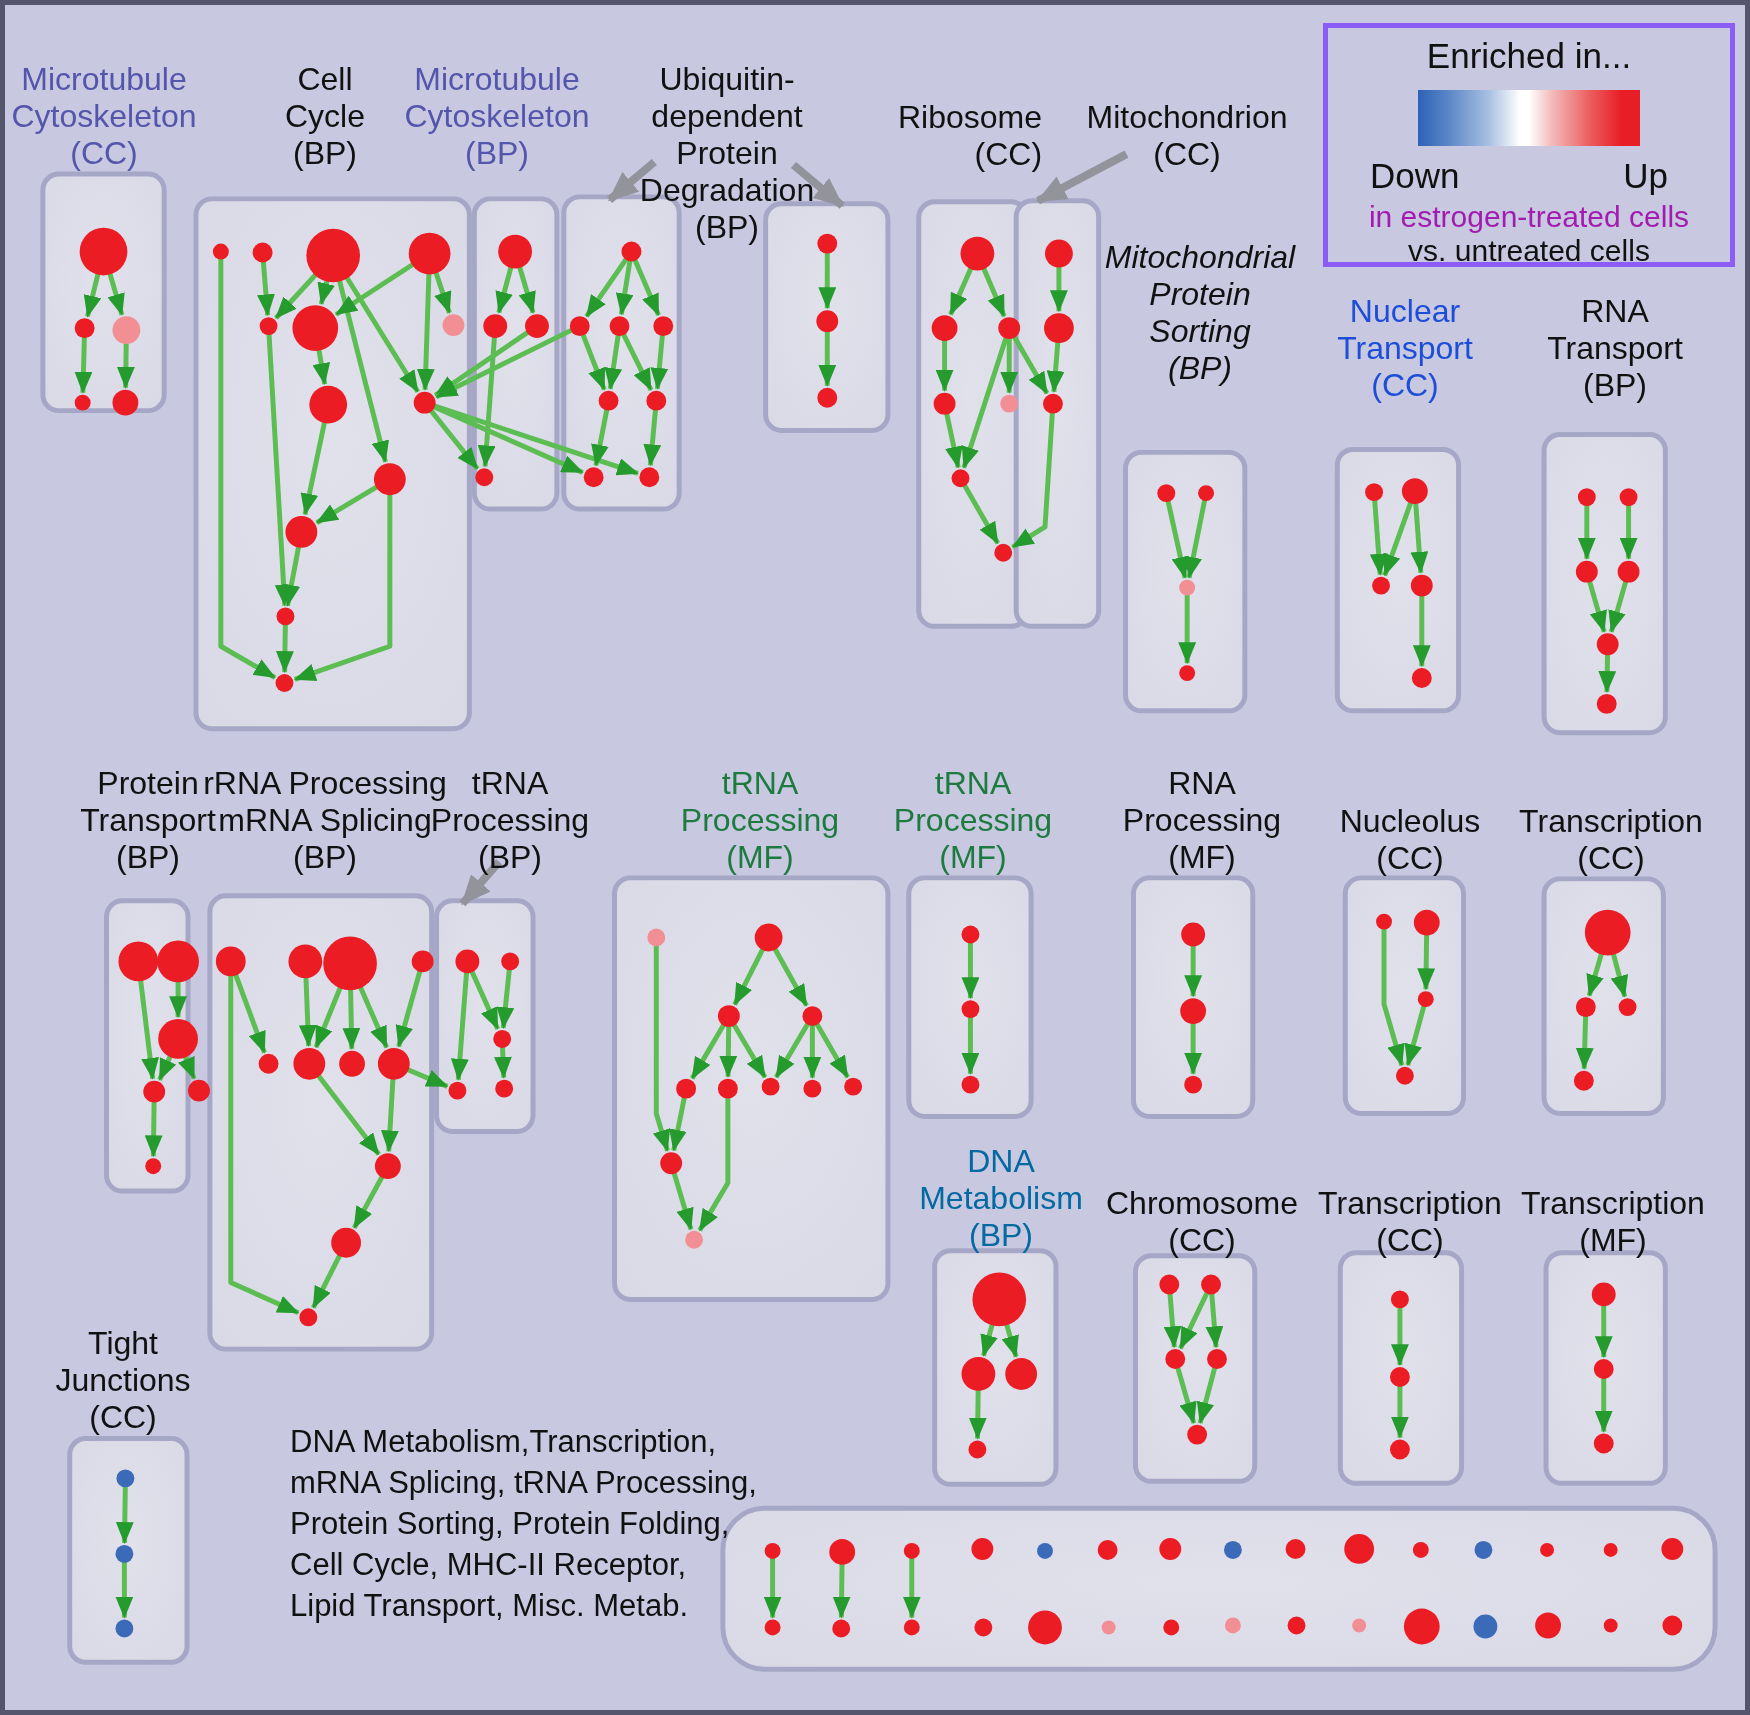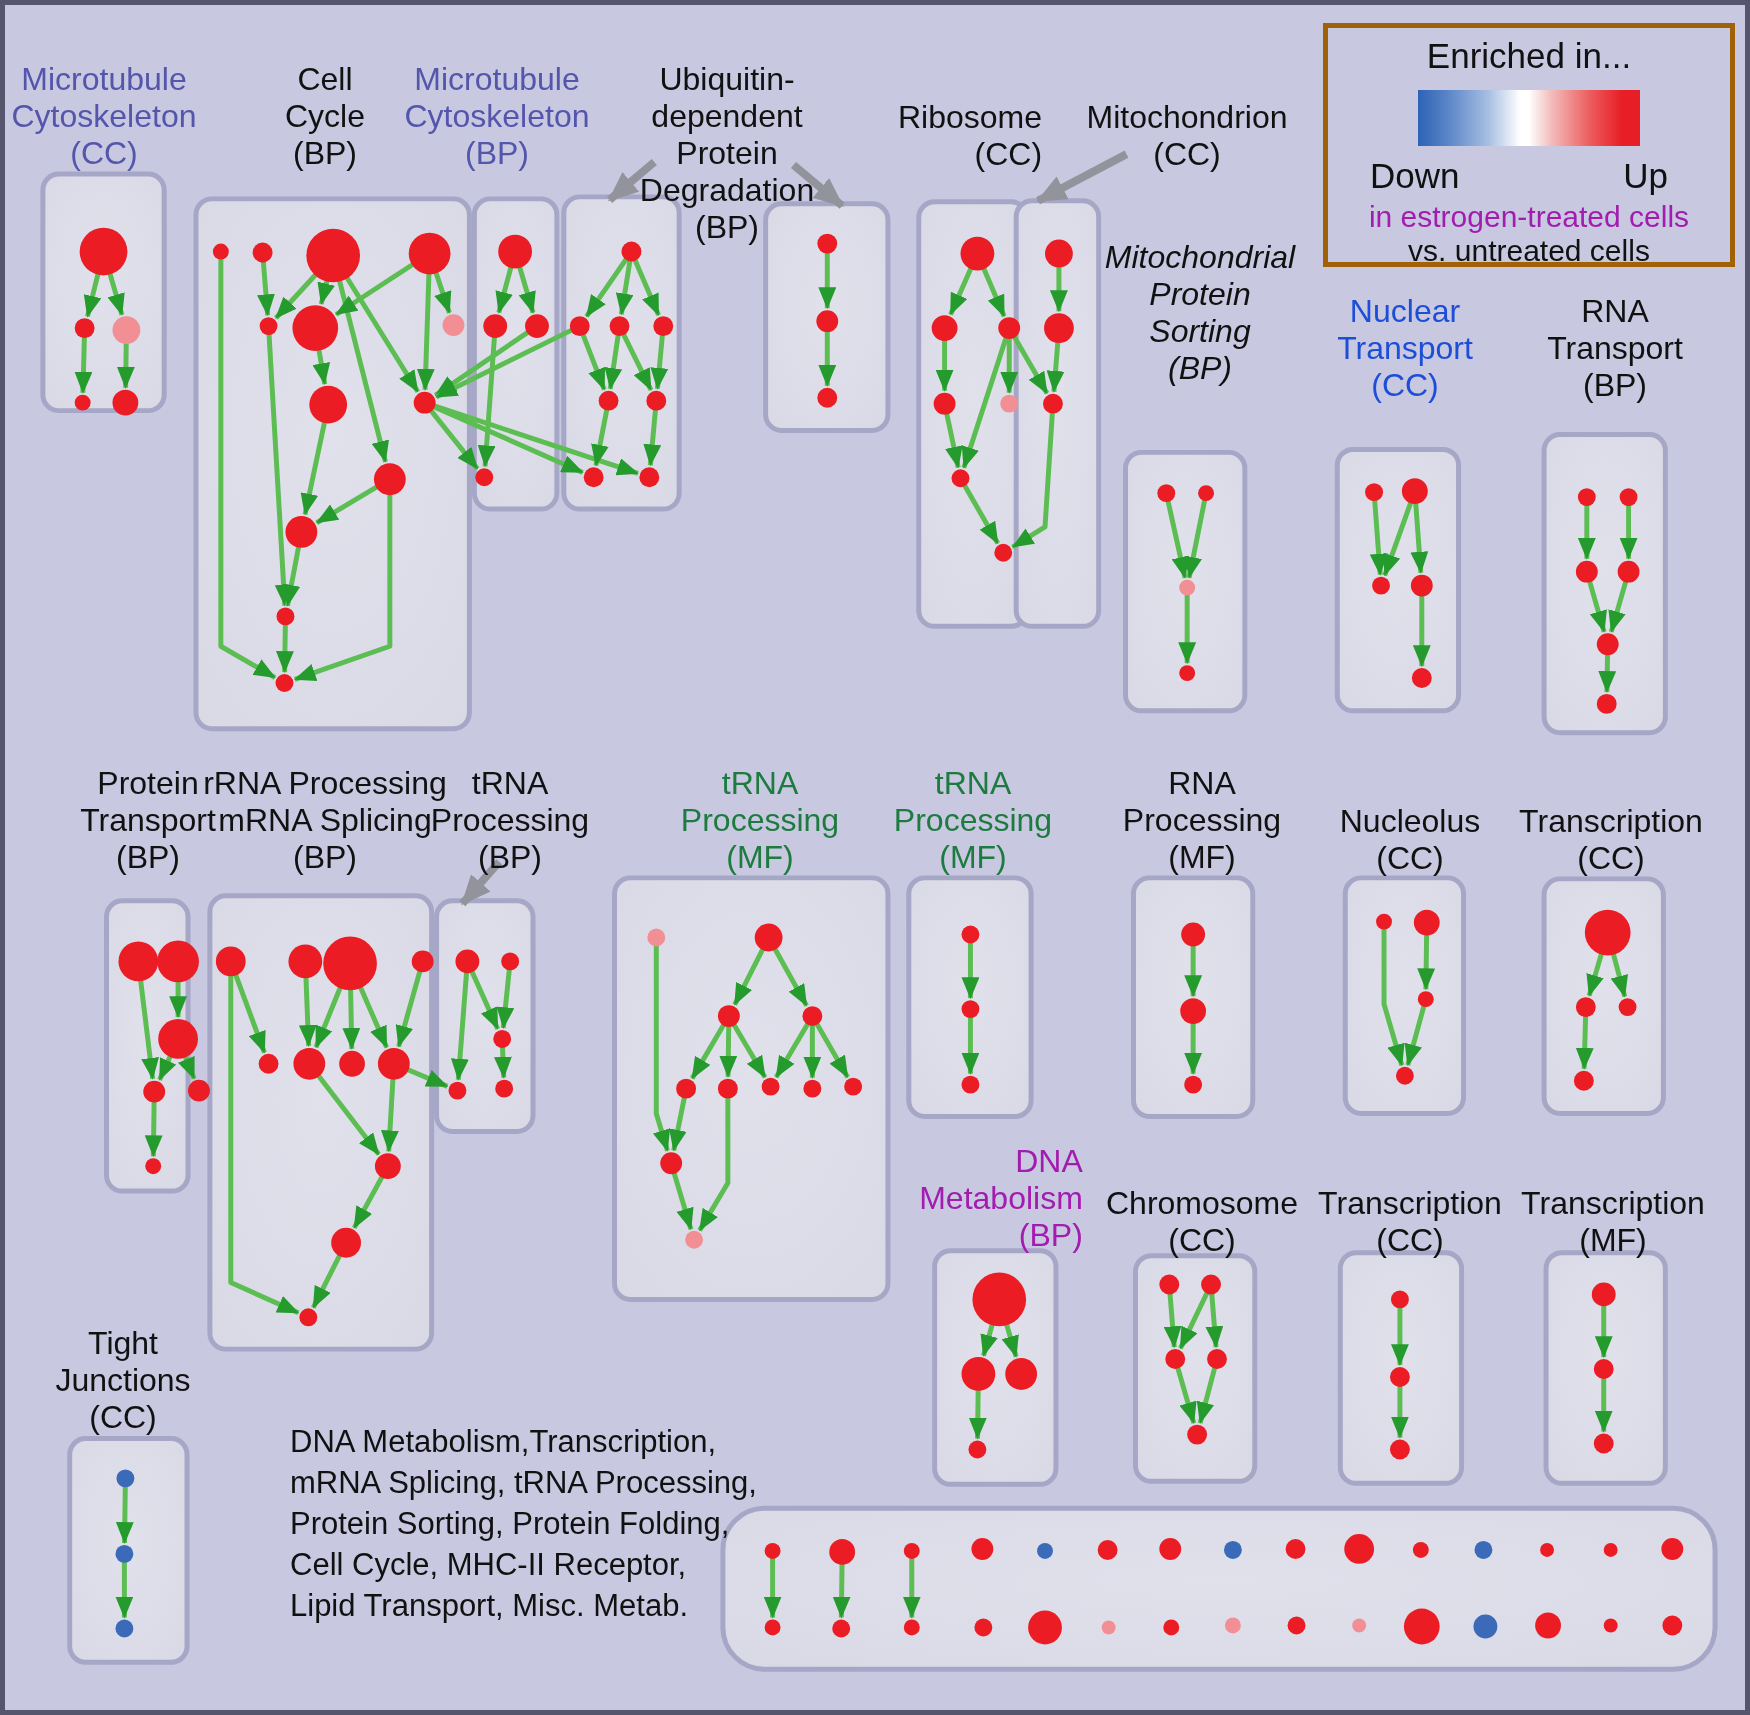--- a/index.html
+++ b/index.html
@@ -1,20 +1,20 @@
 <!DOCTYPE html>
 <html><head>
 <meta charset="utf-8">
 <style>
   html,body{margin:0;padding:0;background:#9a9ab4;font-family:"Liberation Sans",sans-serif;}
   .stage{position:relative;width:1750px;height:1715px;background:#c8c8e1;border:5px solid #55566e;box-sizing:border-box;overflow:hidden;}
   #net{position:absolute;left:0;top:0;width:1740px;height:1705px;}
   .grp-label{position:absolute;transform:translateX(-50%);text-align:center;white-space:pre-line;
     font-size:32px;line-height:37px;color:#111;}
-  .legend{position:absolute;left:1318px;top:18px;width:412px;height:244px;border:5px solid #a16207;
+  .legend{position:absolute;left:1318px;top:18px;width:412px;height:244px;border:5px solid #8b5cf6;
     background:#c8c8e1;box-sizing:border-box;text-align:center;}
   .legend-title{font-size:35px;color:#111;margin-top:8px;}
   .legend-bar{position:absolute;left:90px;top:62px;width:222px;height:56px;
     background:linear-gradient(90deg,#2d62b5 0%,#5c87c8 14%,#a9c0e2 32%,#ffffff 46%,#ffffff 50%,#f3bcbc 60%,#ec5a5c 78%,#e71e25 92%,#e71e25 100%);}
   .legend-du{position:absolute;top:128px;left:42px;right:62px;display:flex;justify-content:space-between;
     font-size:35px;color:#111;}
   .legend-sub1{position:absolute;top:172px;width:100%;font-size:30px;color:#a21caf;}
   .legend-sub2{position:absolute;top:206px;width:100%;font-size:30px;color:#111;}
   .miscText{position:absolute;left:245px;top:1416px;font-size:31px;line-height:41px;color:#111;margin-left:40px;}
   .miscText span{display:block;}
@@ -385,21 +385,21 @@
       <div class="grp-label" style="left: 968px; top: 760px; color: rgb(30, 123, 64);">tRNA
 Processing
 (MF)</div>
       <div class="grp-label" style="left: 1197px; top: 760px; color: rgb(17, 17, 17);">RNA
 Processing
 (MF)</div>
       <div class="grp-label" style="left: 1405px; top: 798px; color: rgb(17, 17, 17);">Nucleolus
 (CC)</div>
       <div class="grp-label" style="left: 1606px; top: 798px; color: rgb(17, 17, 17);">Transcription
 (CC)</div>
-      <div class="grp-label" style="left: 996px; top: 1138px; color: #a21caf; text-align: right;">DNA
+      <div class="grp-label" style="left: 996px; top: 1138px; color: #0369a1;">DNA
 Metabolism
 (BP)</div>
       <div class="grp-label" style="left: 1197px; top: 1180px; color: rgb(17, 17, 17);">Chromosome
 (CC)</div>
       <div class="grp-label" style="left: 1405px; top: 1180px; color: rgb(17, 17, 17);">Transcription
 (CC)</div>
       <div class="grp-label" style="left: 1608px; top: 1180px; color: rgb(17, 17, 17);">Transcription
 (MF)</div>
       <div class="grp-label" style="left: 118px; top: 1320px; color: rgb(17, 17, 17);">Tight
 Junctions

